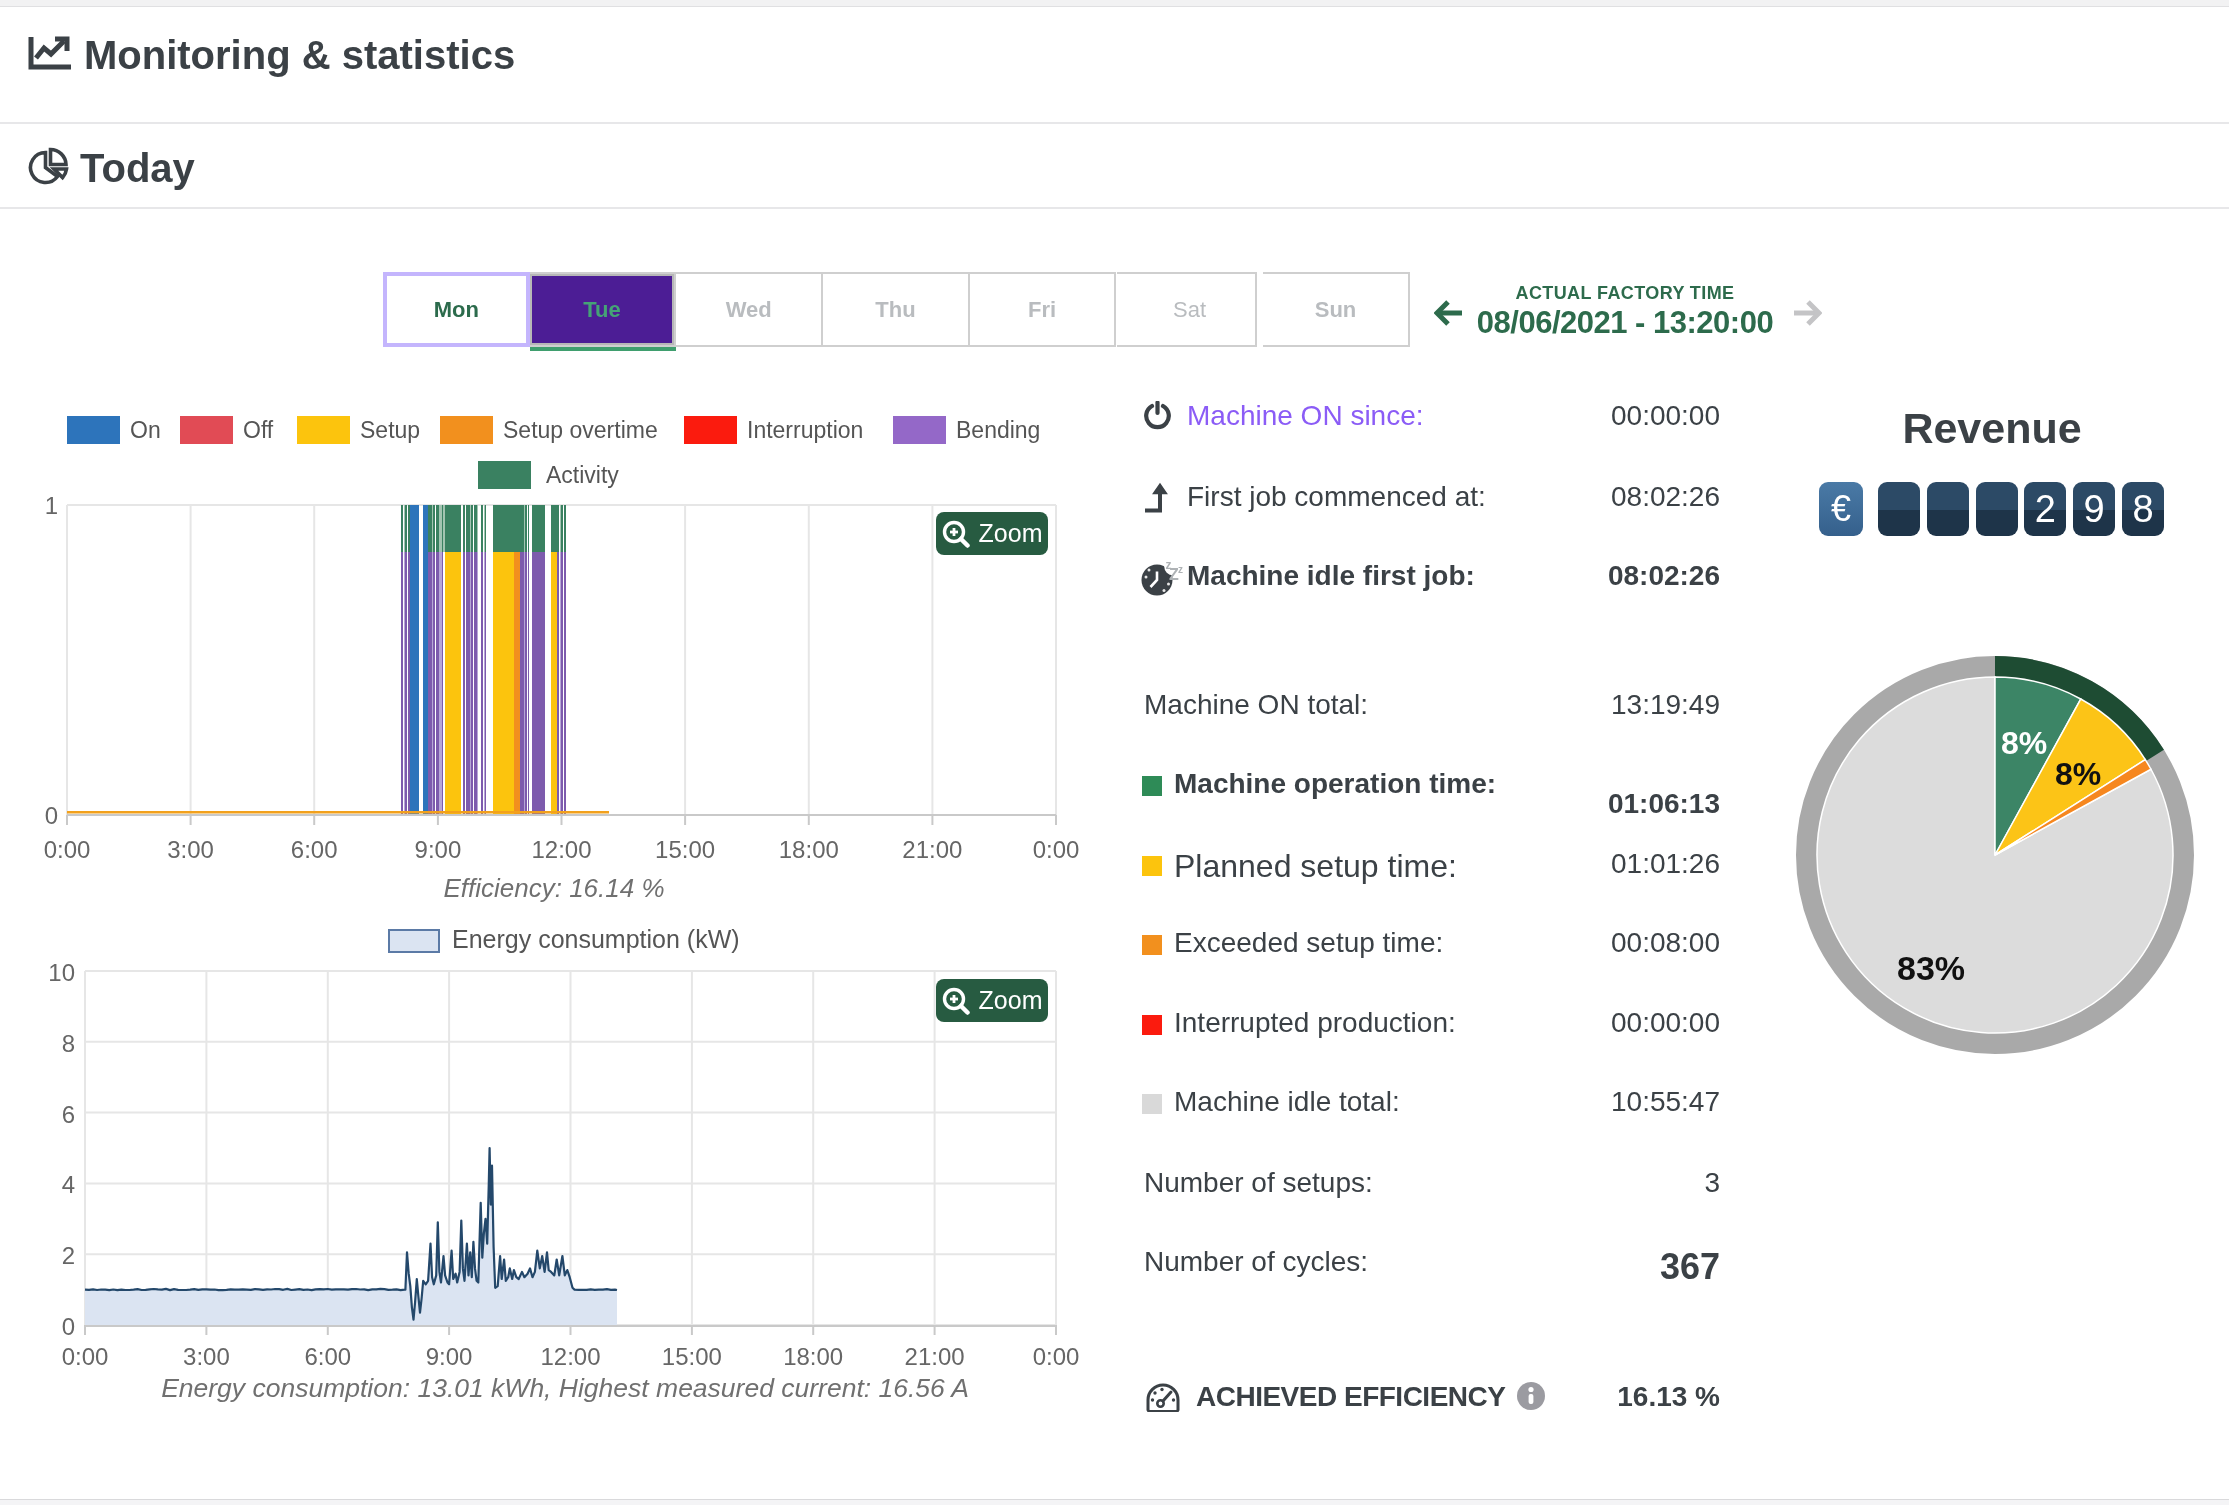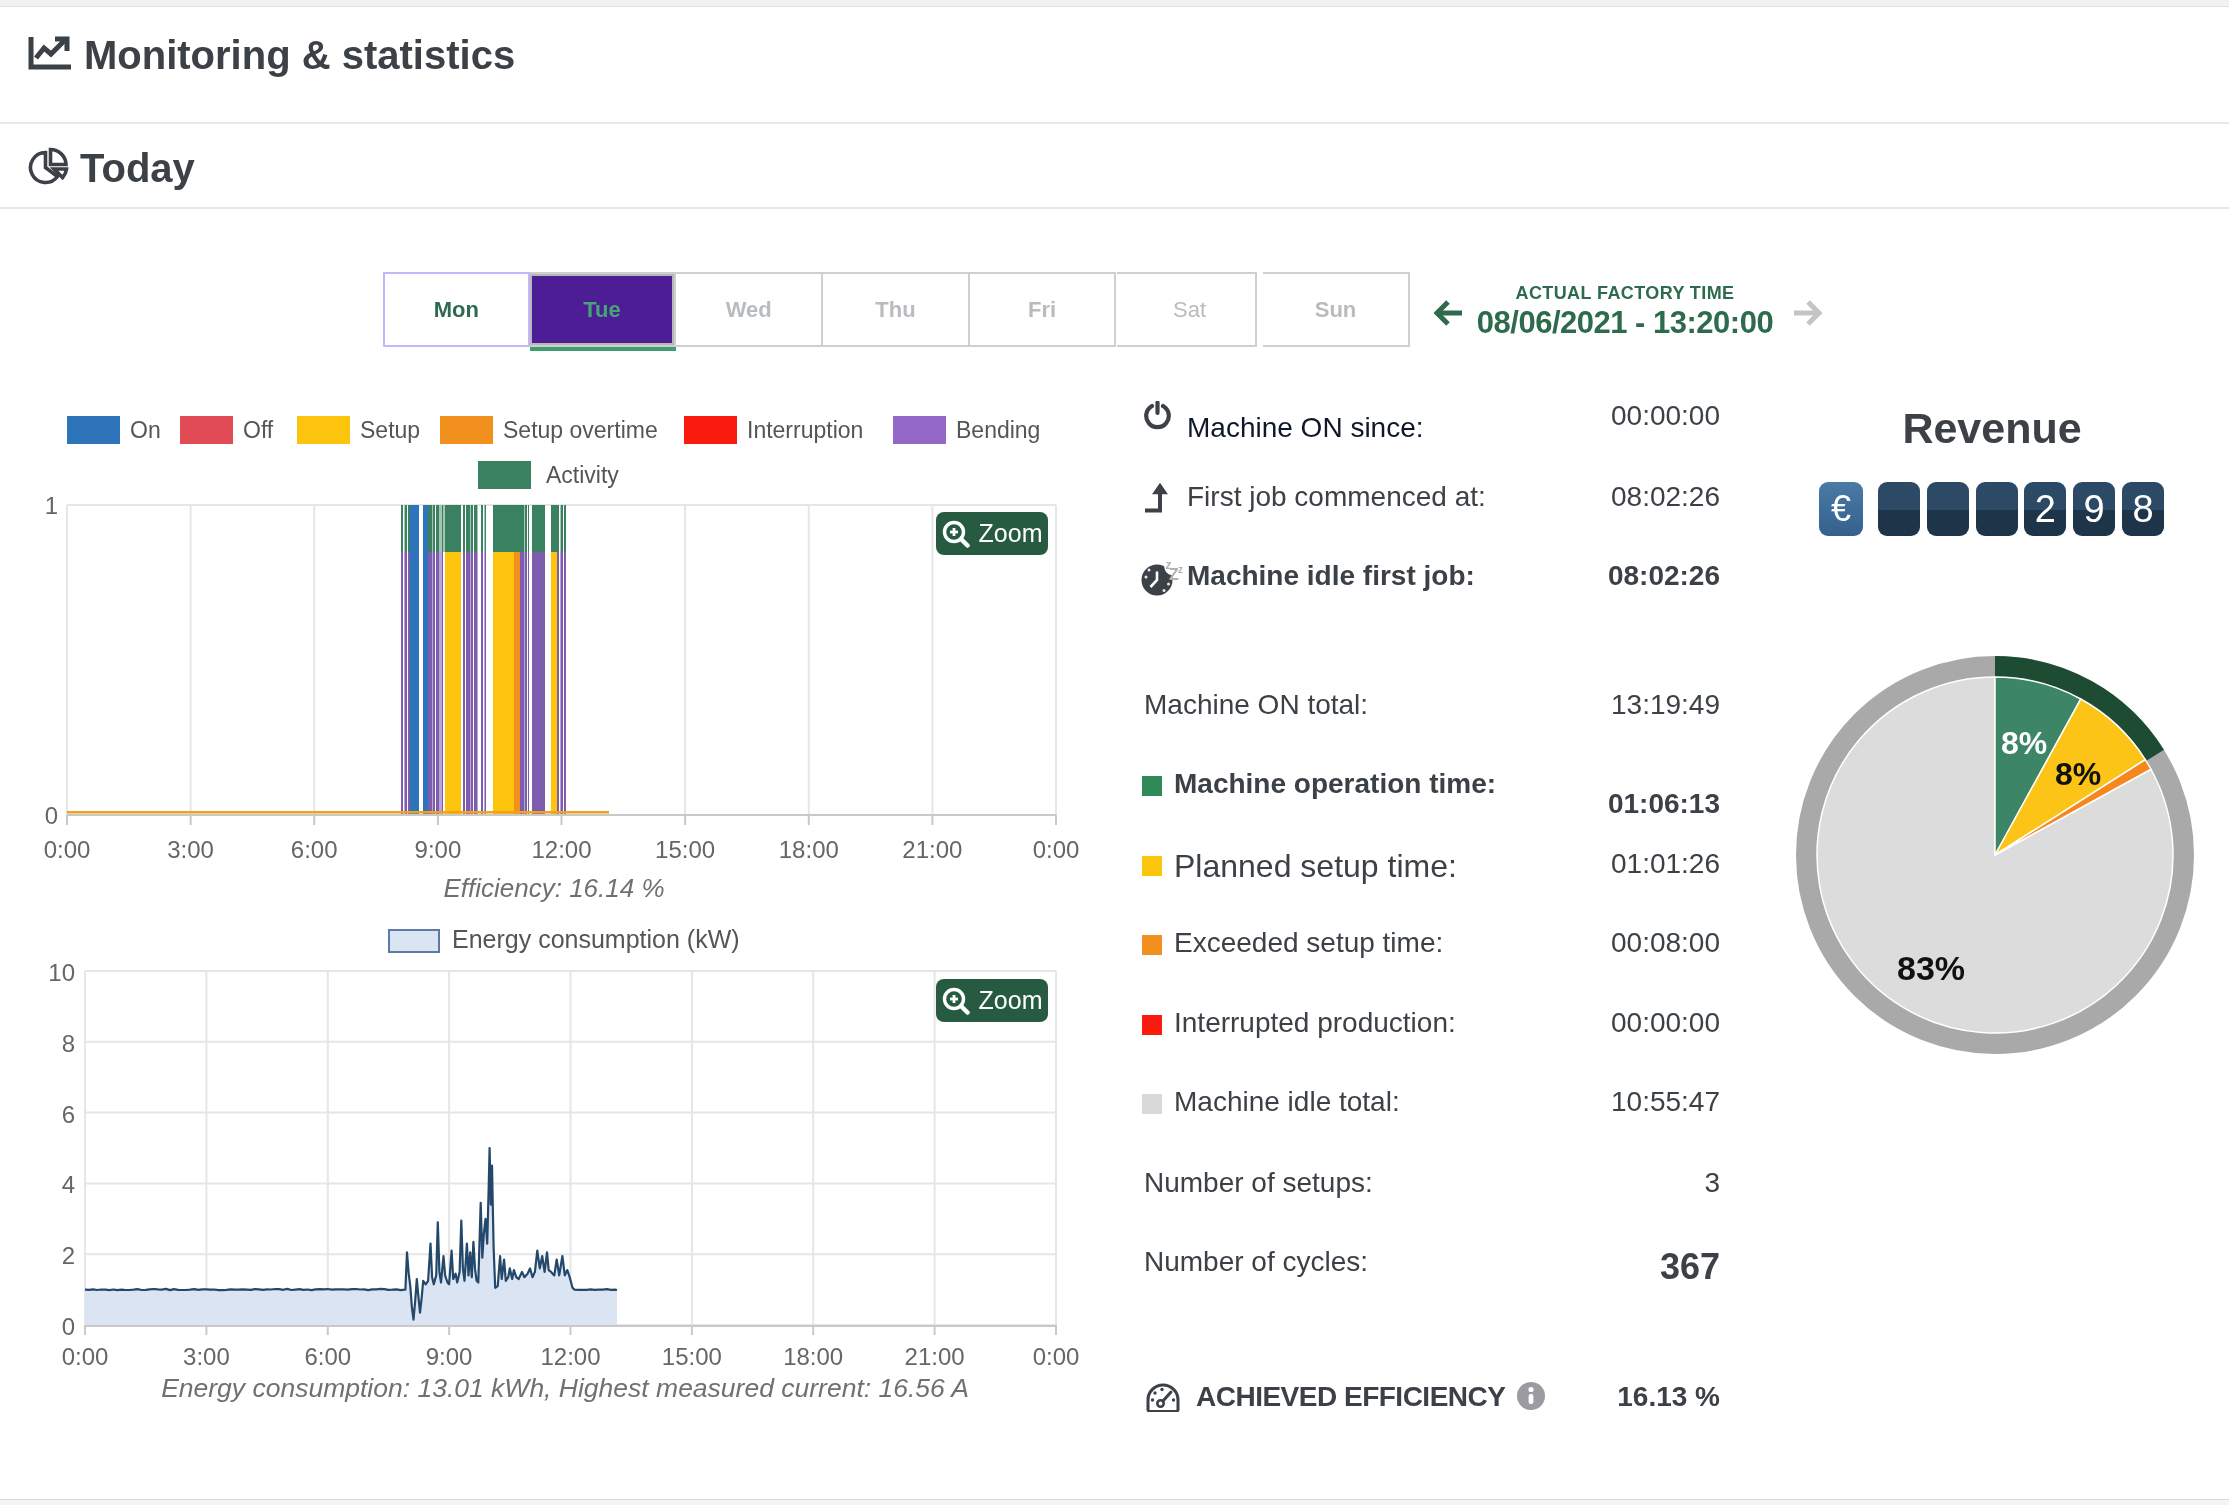--- a/index.html
+++ b/index.html
@@ -8,21 +8,21 @@
   </svg>
 <div style="position:absolute;left:84px;top:33px;font-size:40px;font-weight:bold;color:#3b4146;">Monitoring &amp; statistics</div>
 <div style="position:absolute;left:0;top:122px;width:2229px;height:0;border-top:2px solid #e7e7e9;"></div>
 <svg width="42" height="42" viewBox="0 0 42 42" style="position:absolute;left:28px;top:146px">
     <path d="M17.5 6.5 A 15 15 0 1 0 29.5 30.5 L17.5 21.5 Z" fill="none" stroke="#3b4146" stroke-width="3.6"></path>
     <path d="M22.5 3.5 A 15.5 15.5 0 0 1 38 18.5 L22.5 18.5 Z" fill="none" stroke="#3b4146" stroke-width="3.6"></path>
     <path d="M38.5 23 A 16 16 0 0 1 34.6 31.6 L26 23 Z" fill="none" stroke="#3b4146" stroke-width="3.6"></path>
   </svg>
 <div style="position:absolute;left:80px;top:146px;font-size:40px;font-weight:bold;color:#3b4146;">Today</div>
 <div style="position:absolute;left:0;top:207px;width:2229px;height:0;border-top:2px solid #e7e7e9;"></div>
-<div style="position:absolute;left:383.0px;top:272px;width:146.7px;height:75px;box-sizing:border-box;border:2px solid #c4b5fd;display:flex;align-items:center;justify-content:center;font-size:22px;font-weight:bold;color:#2c6b4c;background:#ffffff;">Mon</div>
+<div style="position:absolute;left:383.0px;top:272px;width:146.7px;height:75px;box-sizing:border-box;border:4px solid #c4b5fd;display:flex;align-items:center;justify-content:center;font-size:22px;font-weight:bold;color:#2c6b4c;background:#ffffff;">Mon</div>
 <div style="position:absolute;left:529.7px;top:272px;width:146.7px;height:75px;box-sizing:border-box;border:2px solid #cfcfcf;display:flex;align-items:center;justify-content:center;font-size:22px;font-weight:bold;border-left:none;color:#45a376;background:#4c1d95;box-shadow:inset 0 0 0 2px #b7b7b7;">Tue</div>
 <div style="position:absolute;left:676.4px;top:272px;width:146.7px;height:75px;box-sizing:border-box;border:2px solid #cfcfcf;display:flex;align-items:center;justify-content:center;font-size:22px;font-weight:bold;border-left:none;color:#b9bcbf;background:#ffffff;">Wed</div>
 <div style="position:absolute;left:823.1px;top:272px;width:146.7px;height:75px;box-sizing:border-box;border:2px solid #cfcfcf;display:flex;align-items:center;justify-content:center;font-size:22px;font-weight:bold;border-left:none;color:#b9bcbf;background:#ffffff;">Thu</div>
 <div style="position:absolute;left:969.8px;top:272px;width:146.7px;height:75px;box-sizing:border-box;border:2px solid #cfcfcf;display:flex;align-items:center;justify-content:center;font-size:22px;font-weight:bold;border-left:none;color:#b9bcbf;background:#ffffff;">Fri</div>
 <div style="position:absolute;left:1116.5px;top:272px;width:140px;height:75px;box-sizing:border-box;border:2px solid #cfcfcf;display:flex;align-items:center;justify-content:center;font-size:22px;font-weight:normal;border-left:none;color:#b9bcbf;background:#ffffff;padding-left:8px;">Sat</div>
 <div style="position:absolute;left:1263.2px;top:272px;width:146.7px;height:75px;box-sizing:border-box;border:2px solid #cfcfcf;display:flex;align-items:center;justify-content:center;font-size:22px;font-weight:bold;border-left:none;color:#b9bcbf;background:#ffffff;">Sun</div>
 <div style="position:absolute;left:529.7px;top:347px;width:146.7px;height:4px;background:#3f9e6e;"></div>
 <svg width="30" height="26" viewBox="0 0 30 26" style="position:absolute;left:1434px;top:300px">
     <line x1="3" y1="13" x2="28" y2="13" stroke="#2d6b4c" stroke-width="5"></line>
     <path d="M14 2 L3 13 L14 24" stroke="#2d6b4c" stroke-width="5" fill="none"></path>
@@ -215,21 +215,21 @@
       <circle cx="12" cy="12" r="9.5" fill="none" stroke="#ffffff" stroke-width="3.4"></circle>
       <line x1="8" y1="12" x2="16" y2="12" stroke="#ffffff" stroke-width="2.8"></line>
       <line x1="12" y1="8" x2="12" y2="16" stroke="#ffffff" stroke-width="2.8"></line>
       <line x1="19" y1="19" x2="25.5" y2="25.5" stroke="#ffffff" stroke-width="4.5" stroke-linecap="round"></line>
     </svg>Zoom</div>
 <div style="position:absolute;left:65px;top:1373px;width:1000px;text-align:center;font-size:26.5px;font-style:italic;color:#707070;">Energy consumption: 13.01 kWh, Highest measured current: 16.56 A</div>
 <svg width="27" height="29" viewBox="0 0 27 29" style="position:absolute;left:1144px;top:401px">
     <path d="M8 5 A 11.3 11.3 0 1 0 19 5" stroke="#3b4146" stroke-width="4.2" fill="none" stroke-linecap="round"></path>
     <line x1="13.5" y1="1.5" x2="13.5" y2="12" stroke="#3b4146" stroke-width="4.2" stroke-linecap="round"></line>
   </svg>
-<div style="position:absolute;left:1187px;top:400px;font-size:28px;font-weight:normal;color:#0f172a;margin-top:12px;">Machine ON since:</div>
+<div style="position:absolute;left:1187px;top:400px;font-size:28px;font-weight:normal;color:#8b5cf6;">Machine ON since:</div>
 <div style="position:absolute;left:1420px;top:400px;width:300px;text-align:right;font-size:28px;font-weight:normal;color:#3b4146;">00:00:00</div>
 <svg width="28" height="31" viewBox="0 0 28 31" style="position:absolute;left:1144px;top:482px">
     <path d="M1 28.5 L16 28.5 L16 11" stroke="#3b4146" stroke-width="4" fill="none"></path>
     <path d="M9.5 11.5 L16 2 L22.5 11.5 Z" fill="#3b4146" stroke="#3b4146" stroke-width="1.5"></path>
   </svg>
 <div style="position:absolute;left:1187px;top:481px;font-size:28px;font-weight:normal;color:#3b4146;">First job commenced at:</div>
 <div style="position:absolute;left:1420px;top:481px;width:300px;text-align:right;font-size:28px;font-weight:normal;color:#3b4146;">08:02:26</div>
 <svg width="46" height="38" viewBox="0 0 46 38" style="position:absolute;left:1140px;top:559px">
     <circle cx="17" cy="21" r="15.5" fill="#3b4146"></circle>
     <circle cx="33" cy="7.5" r="8.8" fill="#ffffff"></circle>

